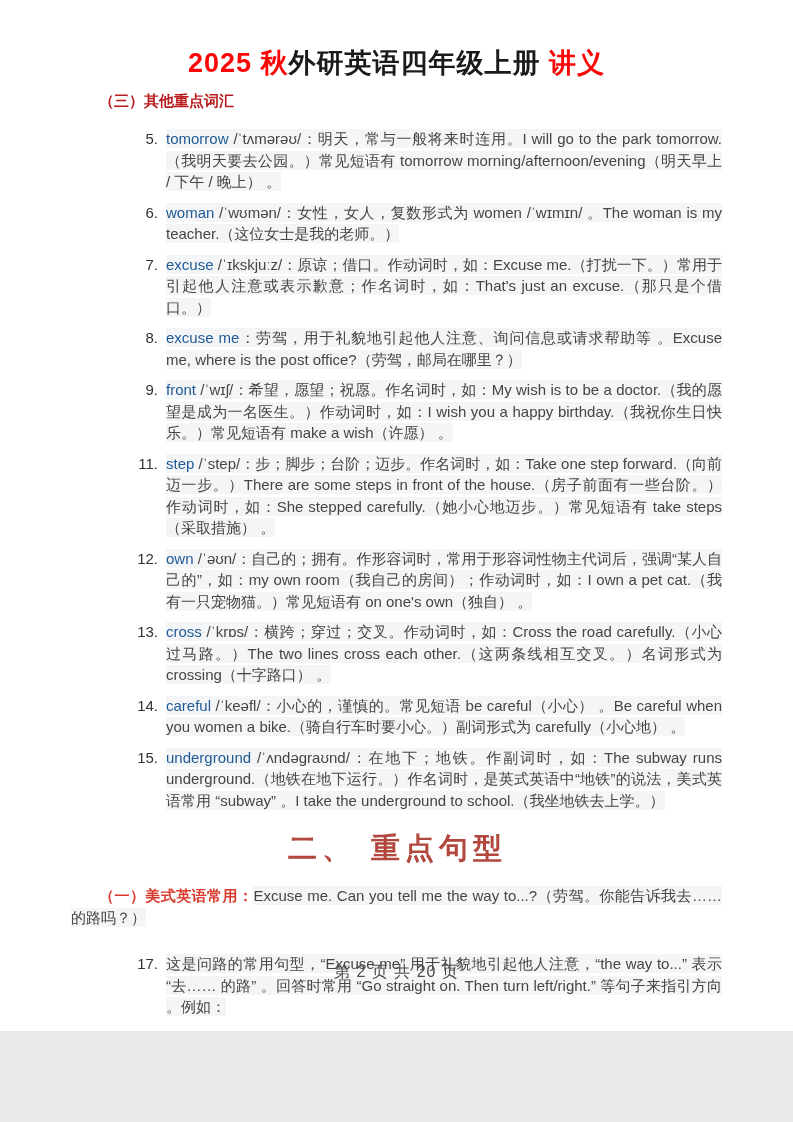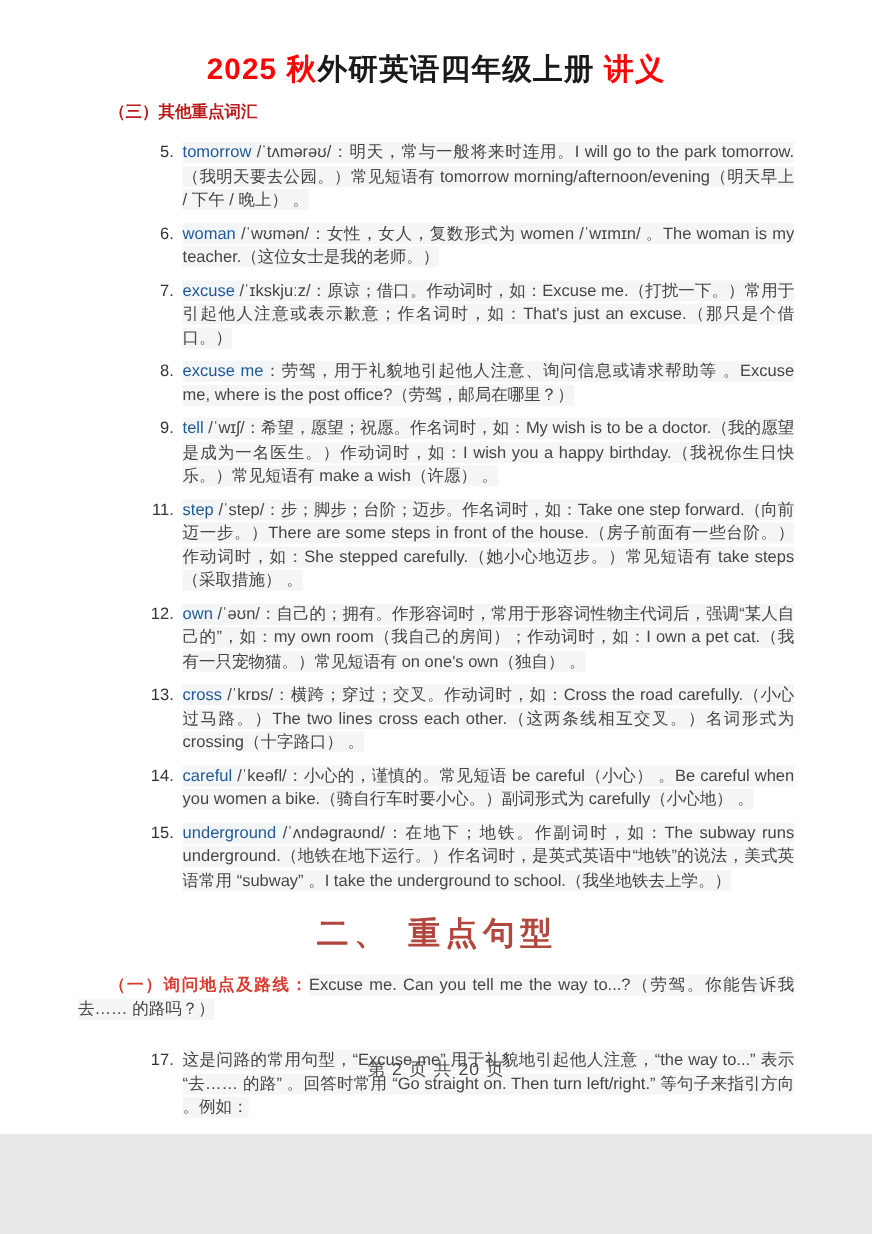--- a/index.html
+++ b/index.html
@@ -70,21 +70,21 @@
       <div class="vbody"><span class="hl"><span class="hw">excuse</span><span> /ˈɪkskjuːz/：原谅；借口。作动词时，如：Excuse me.（打扰一下。）常用于引起他人注意或表示歉意；作名词时，如：That's just an excuse.（那只是个借口。）</span></span></div>
     </div>
 
     <div class="vrow">
       <div class="vnum">8.</div>
       <div class="vbody"><span class="hl"><span class="hw">excuse me</span><span>：劳驾，用于礼貌地引起他人注意、询问信息或请求帮助等 。Excuse me, where is the post office?（劳驾，邮局在哪里？）</span></span></div>
     </div>
 
     <div class="vrow">
       <div class="vnum">9.</div>
-      <div class="vbody"><span class="hl"><span class="hw">tell</span><span> /ˈwɪʃ/：希望，愿望；祝愿。作名词时，如：My wish is to be a doctor.（我的愿望是成为一名医生。）作动词时，如：I wish you a happy birthday.（我祝你生日快乐。）常见短语有 make a wish（许愿） 。</span></span></div>
+      <div class="vbody"><span class="hl"><span class="hw">front</span><span> /ˈwɪʃ/：希望，愿望；祝愿。作名词时，如：My wish is to be a doctor.（我的愿望是成为一名医生。）作动词时，如：I wish you a happy birthday.（我祝你生日快乐。）常见短语有 make a wish（许愿） 。</span></span></div>
     </div>
 
 
     <div class="vrow">
       <div class="vnum">11.</div>
       <div class="vbody"><span class="hl"><span class="hw">step</span><span> /ˈstep/：步；脚步；台阶；迈步。作名词时，如：Take one step forward.（向前迈一步。）There are some steps in front of the house.（房子前面有一些台阶。）作动词时，如：She stepped carefully.（她小心地迈步。）常见短语有 take steps（采取措施） 。</span></span></div>
     </div>
 
     <div class="vrow">
       <div class="vnum">12.</div>
@@ -103,21 +103,21 @@
 
     <div class="vrow">
       <div class="vnum">15.</div>
       <div class="vbody"><span class="hl"><span class="hw">underground</span><span> /ˈʌndəgraʊnd/：在地下；地铁。作副词时，如：The subway runs underground.（地铁在地下运行。）作名词时，是英式英语中“地铁”的说法，美式英语常用 “subway” 。I take the underground to school.（我坐地铁去上学。）</span></span></div>
     </div>
 
   </div>
 
   <div class="sec2-heading">二、 重点句型</div>
 
-  <p class="para1"><span class="plabel">（一）询问地点及路线：</span><span class="hl">Excuse me. Can you tell me the way to...?（劳驾。你能告诉我去…… 的路吗？）</span></p>
+  <p class="para1"><span class="plabel">（一）美式英语常用：</span><span class="hl">Excuse me. Can you tell me the way to...?（劳驾。你能告诉我去…… 的路吗？）</span></p>
 
   <div class="vlist">
     <div class="vrow">
       <div class="vnum">17.</div>
       <div class="vbody"><span class="hl">这是问路的常用句型，“Excuse me” 用于礼貌地引起他人注意，“the way to...” 表示 “去…… 的路” 。回答时常用 “Go straight on. Then turn left/right.” 等句子来指引方向 。例如：</span></div>
     </div>
   </div>
 
   <div class="footer">第 2 页 共 20 页</div>
 

